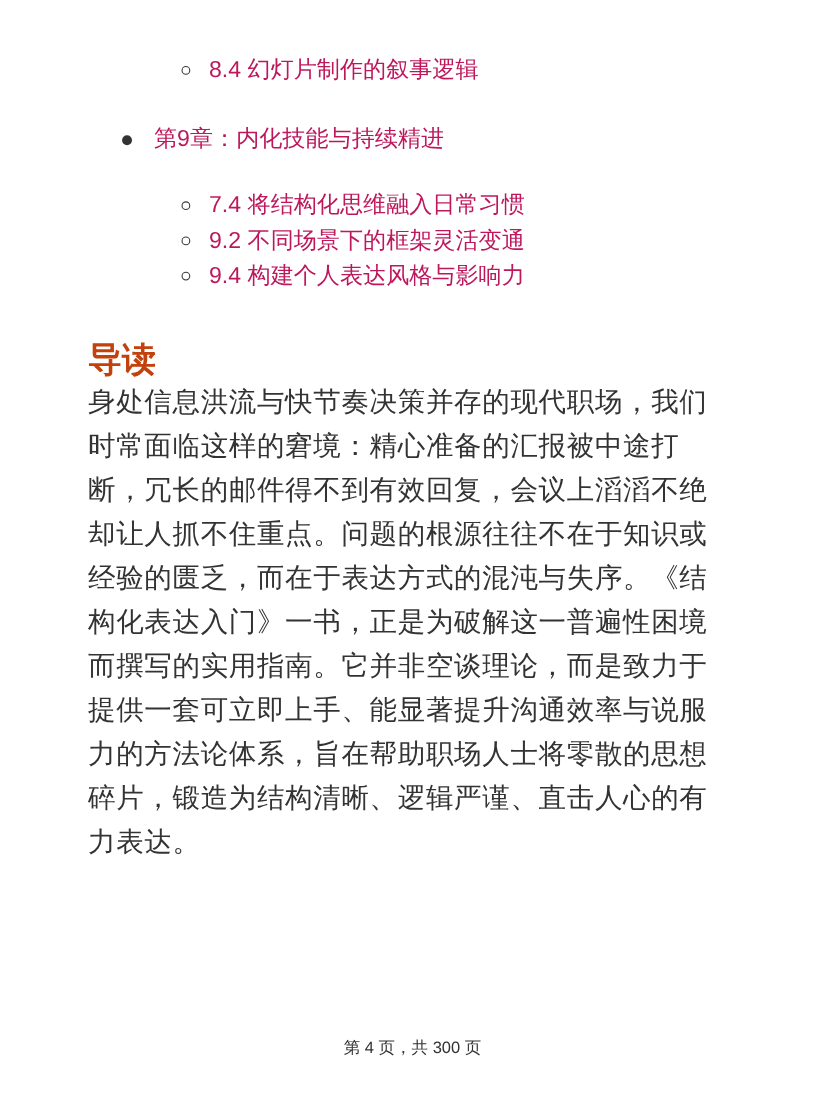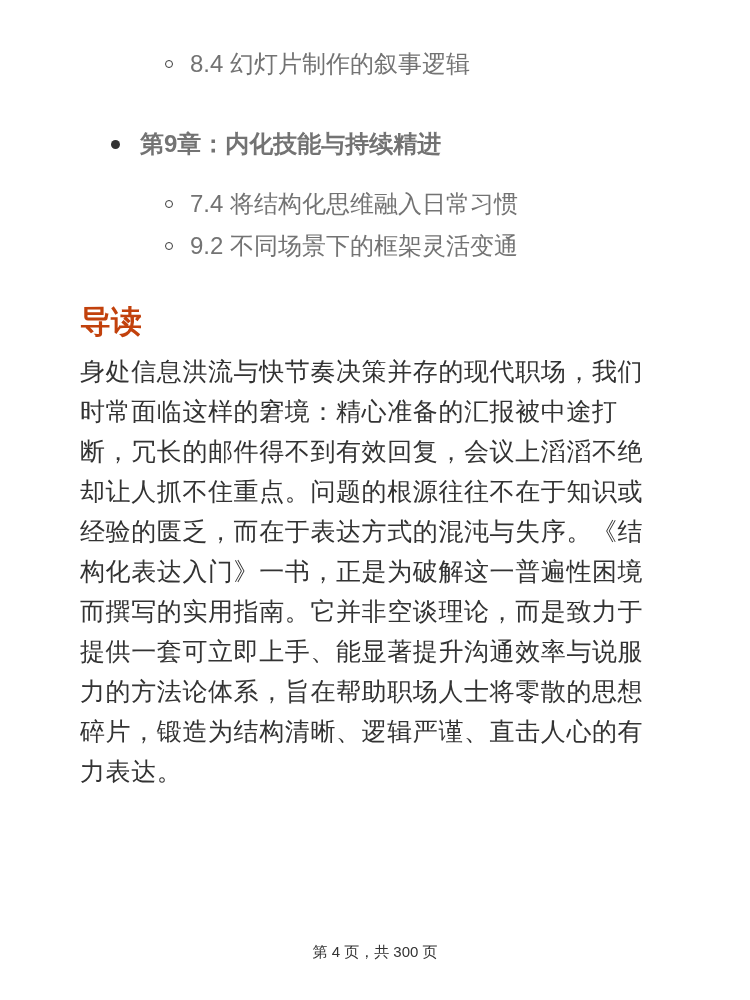--- a/index.html
+++ b/index.html
@@ -14,42 +14,41 @@
     font-family: "Liberation Sans", sans-serif;
     color: #333333;
     overflow: hidden;
   }
   .content {
     padding: 0 80px;
   }
   
   .toc-item {
     position: relative;
-    font-size: 24px;
+    font-size: 21px;
     line-height: 28px;
-    color: #737373;
+    color: #be185d;
   }
   .toc-item.sub {
     padding-left: 110px;
   }
   .toc-item.top {
     padding-left: 60px;
   }
   .toc-item.first {
     margin-top: 50px;
   }
   .toc-item.chapter {
-    margin-top: 52px;
-    font-weight: bold;
+    margin-top: 35px;
   }
   .toc-item.sub-first {
     margin-top: 32px;
   }
   .toc-item.sub + .toc-item.sub {
-    margin-top: 14px;
+    margin-top: 4px;
   }
   .bullet {
     position: absolute;
     border-radius: 50%;
     box-sizing: content-box;
   }
   .bullet.hollow {
     width: 6px;
     height: 6px;
     border: 1.5px solid #3a3a3a;
@@ -67,21 +66,21 @@
   
   h2.section-heading {
     margin: 43px 0 0 0;
     font-size: 31px;
     line-height: 38px;
     font-weight: bold;
     color: #c2410c;
   }
   
   p.intro {
-    margin: 10px 0 0 0;
+    margin: 0 0 0 0;
     width: 585px;
     font-size: 25px;
     line-height: 40px;
     letter-spacing: 0.6px;
     color: #333333;
     text-align: left;
     word-break: normal;
   }
   
   .page-footer {
@@ -110,20 +109,24 @@
   </div>
 
   <div class="toc-item sub sub-first">
     <span class="bullet hollow"></span>
     <span>7.4 将结构化思维融入日常习惯</span>
   </div>
   <div class="toc-item sub">
     <span class="bullet hollow"></span>
     <span>9.2 不同场景下的框架灵活变通</span>
   </div>
+  <div class="toc-item sub">
+    <span class="bullet hollow"></span>
+    <span>9.4 构建个人表达风格与影响力</span>
+  </div>
 
   <h2 class="section-heading">导读</h2>
 
   <p class="intro">身处信息洪流与快节奏决策并存的现代职场，我们时常面临这样的窘境：精心准备的汇报被中途打断，冗长的邮件得不到有效回复，会议上滔滔不绝却让人抓不住重点。问题的根源往往不在于知识或经验的匮乏，而在于表达方式的混沌与失序。《结构化表达入门》一书，正是为破解这一普遍性困境而撰写的实用指南。它并非空谈理论，而是致力于提供一套可立即上手、能显著提升沟通效率与说服力的方法论体系，旨在帮助职场人士将零散的思想碎片，锻造为结构清晰、逻辑严谨、直击人心的有力表达。</p>
 
 </div>
 
 <div class="page-footer">第 4 页，共 300 页</div>
 
 </body></html>

